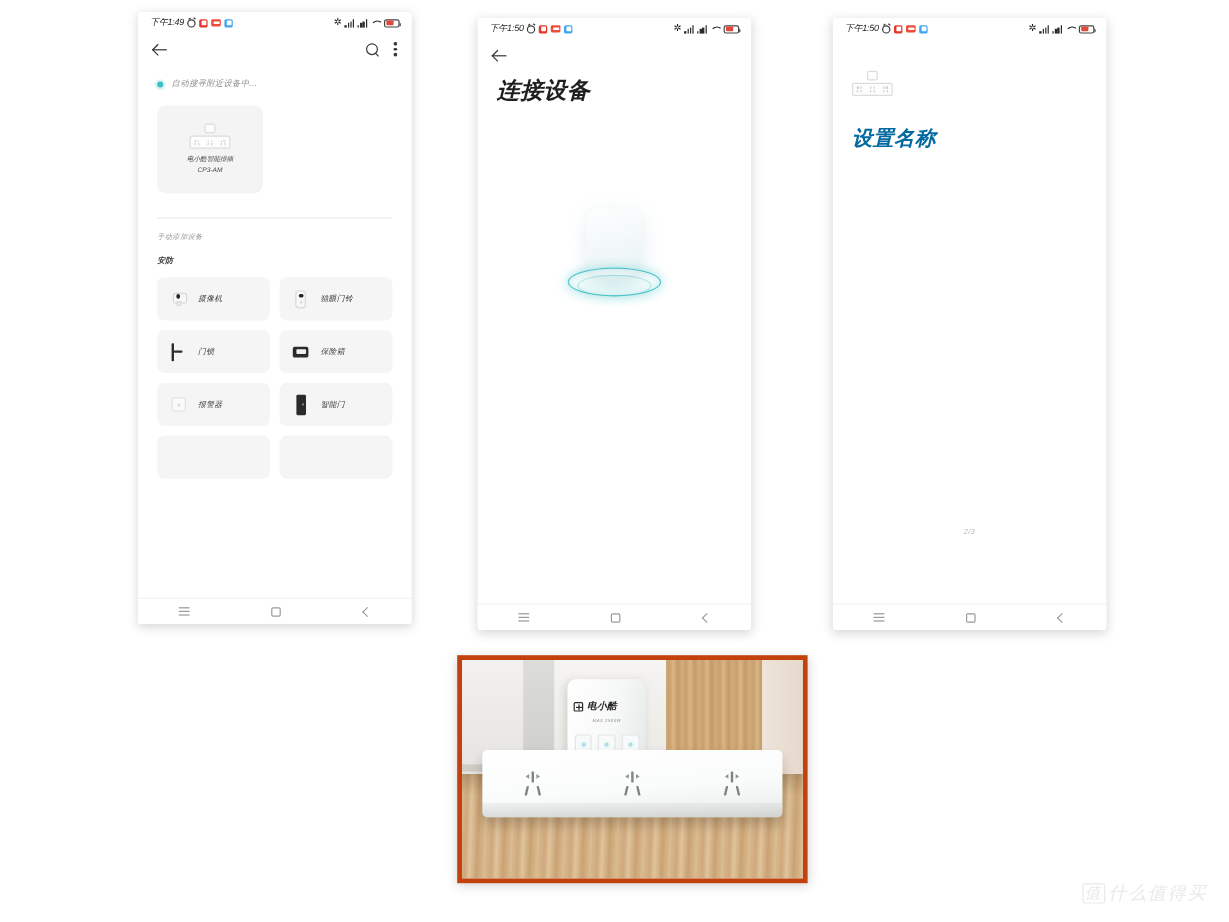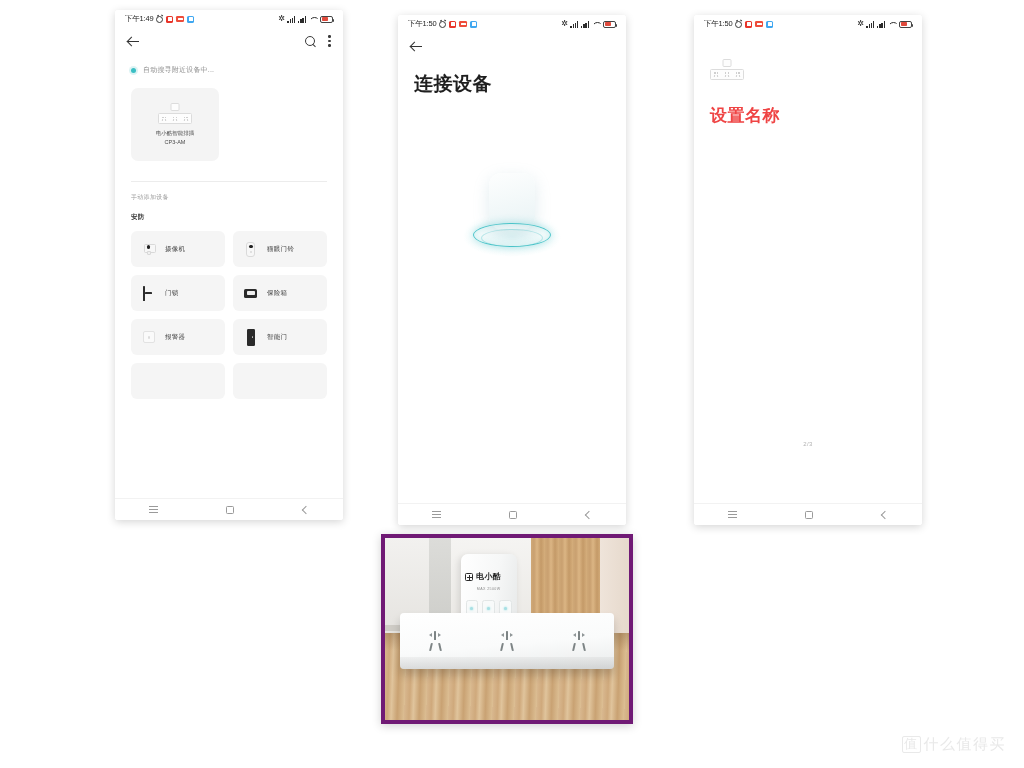--- a/index.html
+++ b/index.html
@@ -2,21 +2,21 @@
 <html><head>
 <meta charset="utf-8">
 <style>
   * { box-sizing: border-box; margin: 0; padding: 0; }
   html, body {
     width: 1024px; height: 768px;
     background: #ffffff;
     font-family: "Liberation Sans", "DejaVu Sans", sans-serif;
     overflow: hidden;
   }
-  #root { position: relative; width: 1024px; height: 768px; background:#fff; }
+  #root { position: relative; width: 1024px; height: 768px; background:#fff;font-style:italic; }
 
   
   .phone {
     position: absolute;
     background: #ffffff;
     border-radius: 3px;
     box-shadow: 0 2px 9px rgba(0,0,0,0.17);
     overflow: hidden;
   }
   .screen { position:absolute; left:0; top:0; right:0; bottom:0; background:#fff; }
@@ -167,40 +167,40 @@
     width:100px; height:40px; border-radius:50%;
     background: radial-gradient(ellipse at center, rgba(120,210,215,0.22) 0%, rgba(255,255,255,0) 70%);
   }
   .connect-status { position:absolute; left:0; right:0; top:295px; text-align:center; }
   .cs-main { font-size:10.5px; font-weight:700; color:#262626; letter-spacing:0.6px;}
   .cs-pct { margin-left:10px; }
   .cs-sub { font-size:6px; color:#a2a2a2; margin-top:7px; letter-spacing:0.3px;}
 
   
   .name-strip { margin-top:26px; }
-  .name-title { font-size:17px; font-weight:700; color:#ef4444; margin-top:24px; letter-spacing:0.5px;}
+  .name-title { font-size:17px; font-weight:700; color:#0369a1; margin-top:24px; letter-spacing:0.5px;}
   .name-input {
     margin-top:20px; height:33px; background:#f0f0f0; border-radius:6px;
     display:flex; align-items:center; padding:0 13px;
     font-size:7.5px; color:#3a3a3a; letter-spacing:0.2px; cursor:text;
   }
   .step-count { position:absolute; left:0; right:0; top:426px; text-align:center;
     font-size:6px; color:#b2b2b2; letter-spacing:0.4px;}
   .next-btn {
     position:absolute; left:18px; right:18px; top:447px; height:29px;
     background:#3bbfc4; border-radius:16px;
     display:flex; align-items:center; justify-content:center;
     color:#ffffff; font-size:8.5px; letter-spacing:1.5px; cursor:pointer;
     box-shadow:0 2px 5px rgba(59,191,196,0.3);
   }
 
   
   .photo {
-    position:absolute; left:381px; top:534px; width:252px; height:190px;
-    background:#701a75; box-shadow:0 2px 9px rgba(0,0,0,0.18);
+    position:absolute; left:381px; top:546px; width:292px; height:190px;
+    background:#c2410c; box-shadow:0 2px 9px rgba(0,0,0,0.18);
     overflow:hidden;
   }
   .photo-inner { position:absolute; left:4px; top:4px; right:4px; bottom:4px; overflow:hidden; background:#e9e6e1;}
   .ph-wallL { position:absolute; left:0; top:0; width:27%; height:58%; background:linear-gradient(180deg,#f2f1ef,#e4e2de); }
   .ph-wallLedge{ position:absolute; left:0; top:48%; width:27%; height:3%; background:#cfccc6;}
   .ph-glass { position:absolute; left:18%; top:0; width:9%; height:52%; background:linear-gradient(180deg,#dcdcd9,#cdcdc9); }
   .ph-wallMid { position:absolute; left:27%; top:0; width:33%; height:52%; background:linear-gradient(180deg,#f5f4f2,#eae8e4); }
   .ph-wood { position:absolute; left:60%; top:0; width:28%; height:58%;
     background: repeating-linear-gradient(90deg,#cfa877 0px,#c9a070 3px,#dbb584 6px,#c49a68 10px,#d5ae7c 14px); }
   .ph-woodEdge { position:absolute; left:88%; top:0; width:12%; height:58%;
@@ -444,21 +444,21 @@
               <i></i>
             </span>
         </div>
       </div>
 
       <div class="appbar">
         <div class="back-arrow"></div>
       </div>
 
       <div class="page-pad">
-        <div class="page-title" style="margin-top:12px;">连接设备</div>
+        <div class="page-title" style="margin-top:4px;">连接设备</div>
       </div>
 
       <div class="connect-art">
         <div class="ring-glow"></div>
         <div class="cube"></div>
         <div class="ring"></div>
         <div class="ring2"></div>
       </div>
 
 

